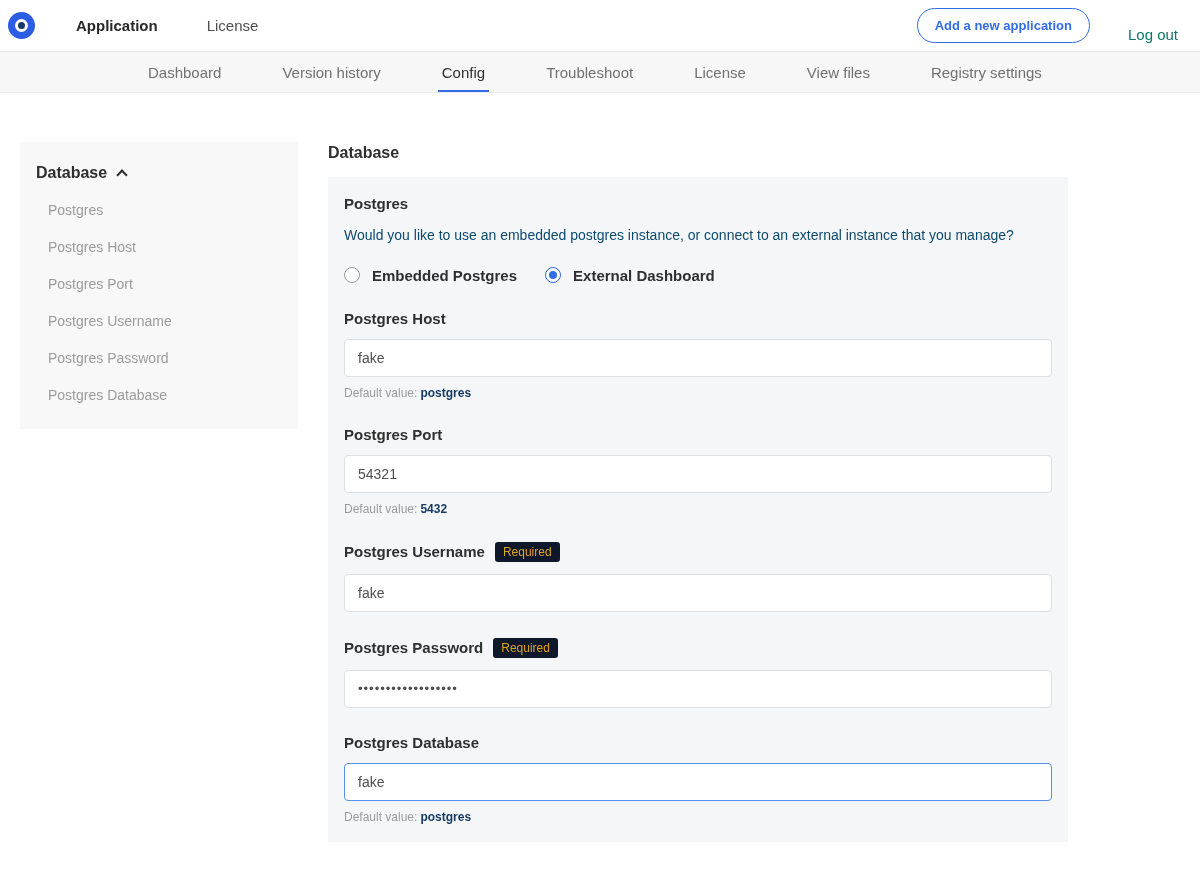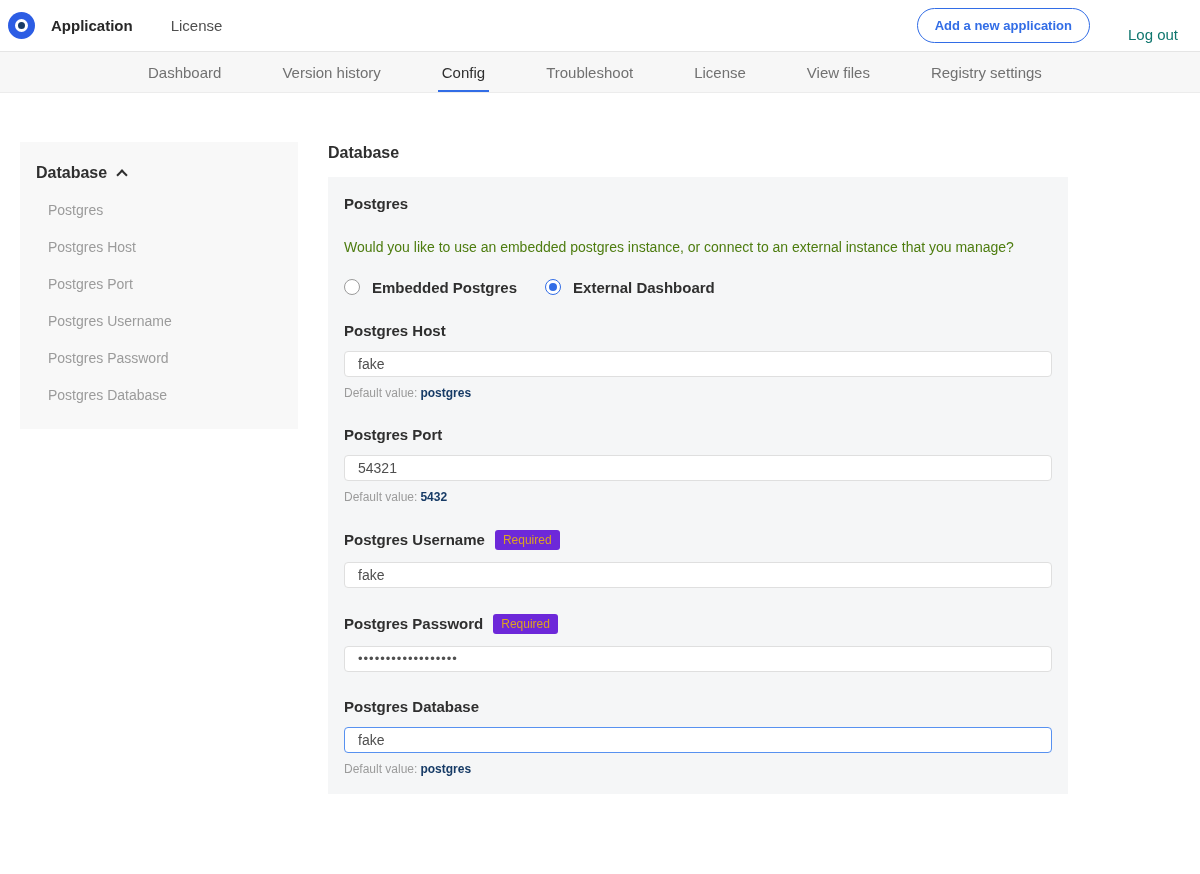--- a/index.html
+++ b/index.html
@@ -6,21 +6,21 @@
   html,body { width:1200px; height:874px; background:#fff;
     font-family:"Liberation Sans","DejaVu Sans",sans-serif; color:#323232; }
 
   
   .topnav { height:52px; display:flex; align-items:center; padding:0 22px 0 8px;
     border-bottom:1px solid #e5e5e5; background:#fff; }
   .logo { width:27px; height:27px; border-radius:50%; background:#2c5de4;
     display:flex; align-items:center; justify-content:center; flex:0 0 auto; }
   .logo-inner { width:13px; height:13px; border:3px solid #fff; border-radius:50%;
     background:#173b66; display:block; }
-  .top-tabs { display:flex; gap:38px; margin-left:16px; align-items:center; height:100%;justify-content:center; }
+  .top-tabs { display:flex; gap:49px; margin-left:41px; align-items:center; height:100%;justify-content:center; }
   .top-tab { font-size:15px; color:#4f4f4f; cursor:pointer; }
   .top-tab.active { color:#282828; font-weight:bold; }
   .topnav-right { margin-left:auto; display:flex; align-items:flex-end; gap:38px; }
   .add-app-btn { border:1px solid #326de6; color:#326de6; background:#fff;
     font-weight:bold; font-size:13px; padding:9px 17px; border-radius:18px;
     cursor:pointer; font-family:inherit; }
   .logout { font-size:15px; color:#0f766e; cursor:pointer; }
 
   
   .subnav { height:41px; background:#f7f7f7; border-bottom:1px solid #ececec;
@@ -41,37 +41,37 @@
     margin-left:11px; margin-top:4px; }
   .sidebar-items { margin-top:20px; padding-left:12px; }
   .sidebar-item { font-size:14px; color:#9b9b9b; margin-top:21px; cursor:pointer; }
   .sidebar-item:first-child { margin-top:0; }
 
   .main { margin-left:30px; width:740px; }
   .section-title { font-size:16px; font-weight:bold; color:#2f2f2f; margin-top:2px; }
 
   .panel { background:#f5f6f7; margin-top:15px; padding:18px 16px 18px 16px; }
   .group-title { font-size:15px; font-weight:bold; color:#2f2f2f; }
-  .help-text { font-size:14px; color:#4d7c0f; margin-top:26px; line-height:1.35; }
+  .help-text { font-size:14px; color:#0c4a6e; margin-top:14px; line-height:1.35; }
 
   .radio-row { display:flex; align-items:center; margin-top:22px; }
   .radio-option { display:flex; align-items:center; gap:12px; cursor:pointer; }
   .radio-option + .radio-option { margin-left:28px; }
   .radio { width:16px; height:16px; border-radius:50%; border:1px solid #9b9b9b;
     background:#fff; position:relative; flex:0 0 auto; }
   .radio.checked { border-color:#326de6; }
   .radio.checked::after { content:""; position:absolute; inset:3px; border-radius:50%;
     background:#326de6; }
   .radio-label { font-size:15px; font-weight:bold; color:#2f2f2f; }
 
   .field-label { display:flex; align-items:center; gap:10px; margin-top:26px;
     font-size:15px; font-weight:bold; color:#2f2f2f; }
   .required-badge { font-size:12px; font-weight:normal; color:#dca321;
-    background:#6d28d9; padding:3px 8px; border-radius:3px; }
-  .text-input { display:block; width:100%; height:26px; margin-top:12px;
+    background:#0f172a; padding:3px 8px; border-radius:3px; }
+  .text-input { display:block; width:100%; height:38px; margin-top:12px;
     border:1px solid #dfdfdf; border-radius:4px; background:#fff; padding:0 13px;
     font-size:14px; color:#4f4f4f; font-family:inherit; outline:none; }
   .text-input.focused { border-color:#5791f0; }
   .text-input.pw { font-size:13px; letter-spacing:1px; }
   .default-line { margin-top:9px; font-size:12px; color:#9b9b9b; }
   .default-line .dv { color:#173b66; font-weight:bold; margin-left:3px; }
 </style>
 </head>
 <body>
 

